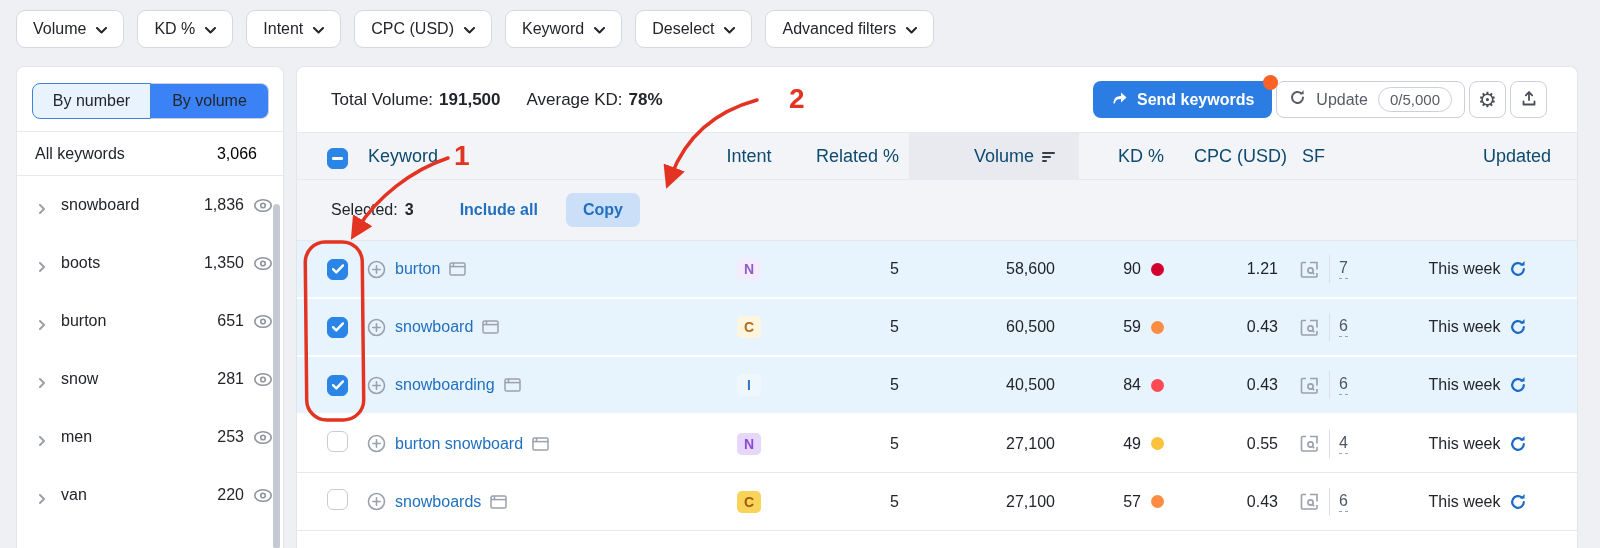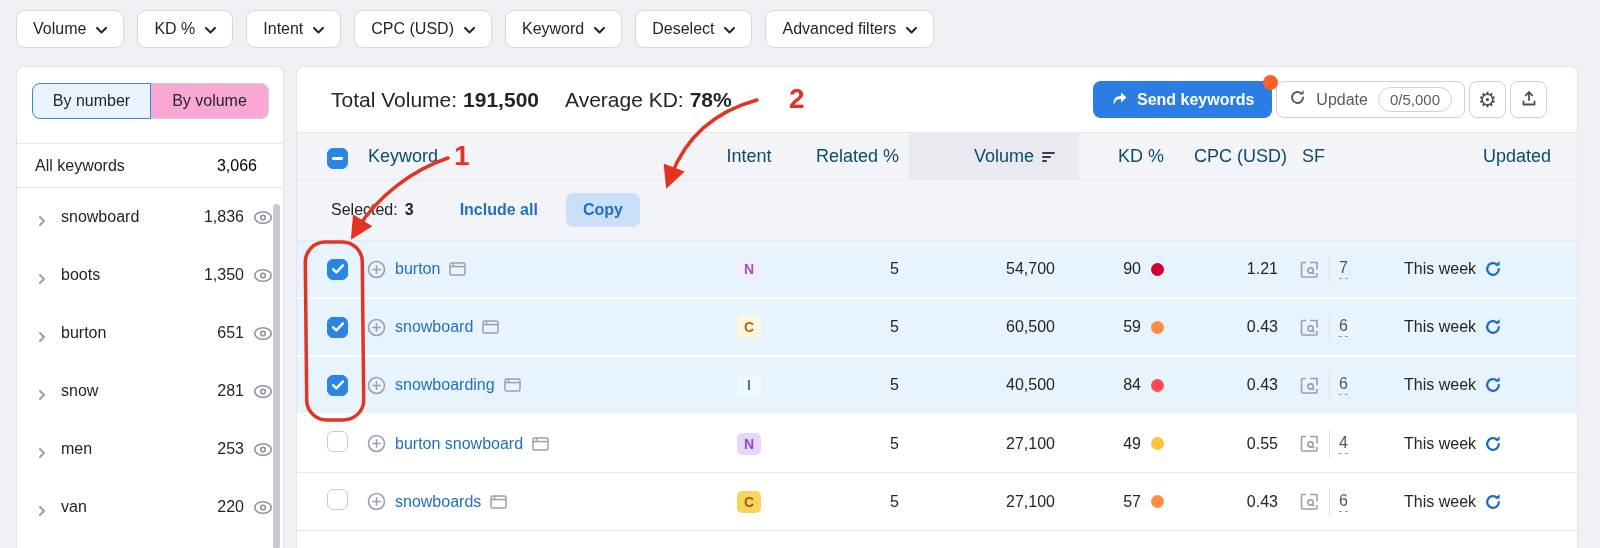--- a/index.html
+++ b/index.html
@@ -16,45 +16,45 @@
     display:flex; align-items:center; gap:10px;
     background:#fff; border:1px solid #d5d8e0; border-radius:9px;
     height:38px; padding:0 16px; font-size:16px; color:#23252b; cursor:pointer;
   }
   .chev { width:11px; height:7px; display:inline-block; }
   
   .card { position:absolute; background:#fff; border:1px solid #e3e5ea; border-bottom:none; border-radius:8px 8px 0 0; }
   .sidebar-card { left:16px; top:66px; width:268px; height:482px; overflow:hidden; }
   .main-card   { left:296px; top:66px; width:1282px; height:482px; overflow:hidden; }
   
-  .seg-toggle { display:flex; margin:16px 14px 24px 15px; }
+  .seg-toggle { display:flex; margin:16px 14px 12px 15px; }
   .seg-btn {
     flex:1; height:36px; display:flex; align-items:center; justify-content:center;
-    font-size:16px; background:#f9a8d4; border:1px solid #ccd0da; color:#23252b; cursor:pointer;
+    font-size:16px; background:#3b82f6; border:1px solid #ccd0da; color:#23252b; cursor:pointer;
   }
   .seg-btn.active { background:#e9f3fd; border:1.5px solid #3c82da; color:#1f2229; z-index:1; }
   .seg-btn:first-child { border-radius:8px 0 0 8px; }
   .seg-btn:last-child  { border-radius:0 8px 8px 0; border-left:none; }
   .all-kw-row {
     display:flex; justify-content:space-between; align-items:center;
     height:45px; padding:0 26px 0 18px; border-top:1px solid #e7e9ee; border-bottom:1px solid #e7e9ee;
     font-size:16px; cursor:pointer;
   }
   .all-kw-row .cnt { font-size:16px; color:#000000; }
   .group-row {
     display:flex; align-items:center; height:58px; padding:0 10px 0 20px;
     font-size:16px; cursor:pointer;
   }
   .group-row .gchev { width:10px; height:10px; margin-right:14px; flex:none; }
   .group-row .gname { flex:1; color:#23252b; }
   .group-row .gcount { color:#23252b; margin-right:9px; }
   .sb-scroll { position:absolute; right:3px; top:137px; width:7px; height:345px; border-radius:4px; background:#c6c9d1; }
   
   .main-toolbar { display:flex; align-items:center; height:65px; padding:0 30px 0 34px; }
-  .stats { display:flex; align-items:center; gap:26px; font-size:21px; color:#23252b; }
+  .stats { display:flex; align-items:center; gap:26px; font-size:17px; color:#23252b; }
   .stat b { font-weight:700; margin-left:6px; }
   .tb-actions { margin-left:auto; display:flex; align-items:center; gap:4px; }
   .btn-send {
     position:relative; display:flex; align-items:center; gap:9px; height:37px; padding:0 18px;
     background:#2b7de3; color:#fff; font-size:16px; font-weight:600; border:none; border-radius:8px; cursor:pointer;
   }
   .btn-send .notif-dot { position:absolute; top:-6px; right:-6px; width:15px; height:15px; border-radius:50%; background:#fc6226; }
   .btn-update {
     display:flex; align-items:center; gap:10px; height:37px; padding:0 12px;
     background:#fff; border:1px solid #ccd0d9; border-radius:8px; cursor:pointer;
@@ -103,21 +103,21 @@
   .icon-gray { color:#9aa0ac; display:inline-flex; }
   .intent-badge {
     display:inline-block; min-width:24px; text-align:center; padding:3px 6px;
     font-size:14px; font-weight:700; border-radius:5px;
   }
   .c-kd { display:flex; justify-content:flex-end; align-items:center; gap:10px; padding-right:30px; }
   .kd-dot { width:13px; height:13px; border-radius:50%; display:inline-block; }
   .c-sf { display:flex; align-items:center; gap:9px; padding-left:6px; }
   .sf-div { width:1px; height:28px; background:#dcdfe6; }
   .sf-num { color:#4e5663; border-bottom:1px dashed #9aa0ac; padding-bottom:1px; cursor:pointer; text-decoration:none; }
-  .c-upd { display:flex; justify-content:flex-start; align-items:center; gap:8px; color:#23252b; }
+  .c-upd { display:flex; justify-content:center; align-items:center; gap:8px; color:#23252b; }
   .refresh-btn { display:inline-flex; cursor:pointer; }
   
   .annot { position:absolute; left:0; top:0; width:1600px; height:548px; pointer-events:none; z-index:50; }
   .annot text { font-family:"Liberation Sans", sans-serif; font-weight:700; font-size:28px; }
 </style>
 </head>
 <body>
 
 <div class="filter-bar">
     <div class="filter-pill">
@@ -354,21 +354,21 @@
           <span class="icon-gray">
             <svg width="17" height="14" viewBox="0 0 17 14" fill="none" stroke="#9aa0ac" stroke-width="1.5">
               <rect x="1" y="1" width="15" height="12" rx="1.6"></rect>
               <path d="M1 4.6h15"></path>
               <path d="M4.5 1v3.6"></path>
             </svg>
           </span>
         </div>
         <div class="t-center"><span class="intent-badge" style="background:#f3ecfd;color:#8f5bc8">N</span></div>
         <div class="t-right pr10">5</div>
-        <div class="t-right pr24">54,700</div>
+        <div class="t-right pr24">58,600</div>
         <div class="c-kd">
           <span>90</span>
           <span class="kd-dot" style="background:#d1002f"></span>
         </div>
         <div class="t-right pr16">1.21</div>
         <div class="c-sf">
           <span style="display:inline-flex">
             <svg width="20" height="17" viewBox="0 0 20 17" fill="none" stroke="#9aa0ac" stroke-width="1.6">
               <path d="M6 1.5H2.5a1 1 0 0 0-1 1V15a1 1 0 0 0 1 1H16a1 1 0 0 0 1-1v-3"></path>
               <path d="M10 1.5h7v7"></path>

